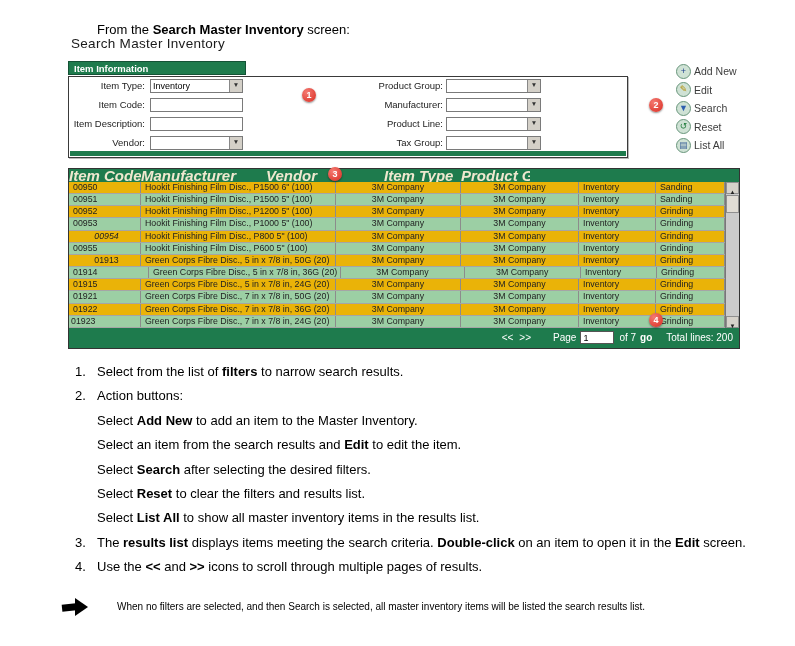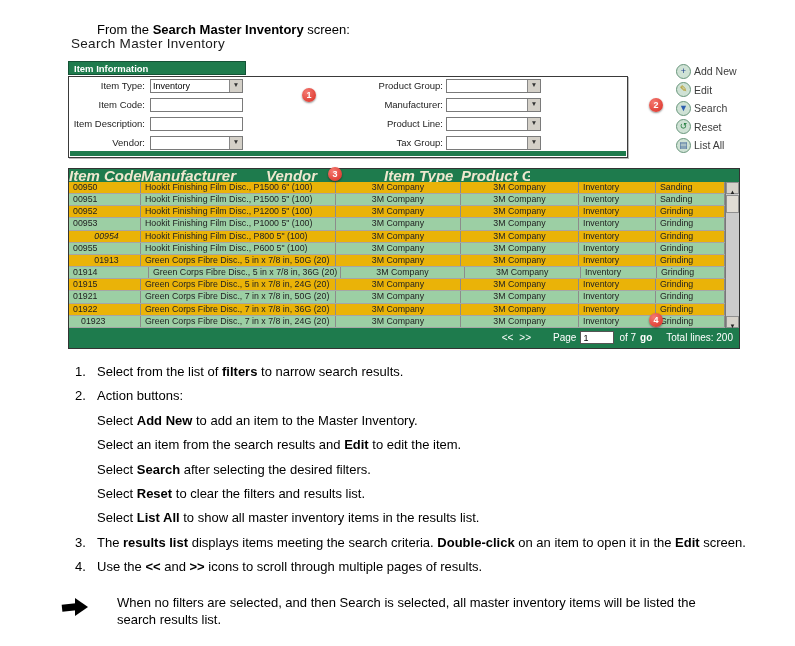--- a/index.html
+++ b/index.html
@@ -70,21 +70,21 @@
   
   .instructions{position:absolute;left:68px;top:363px;width:712px;}
   .instr{position:relative;height:24.4px;font-size:13px;line-height:17px;padding-left:29px;box-sizing:border-box;white-space:nowrap;}
   .instr .num{position:absolute;left:7px;top:0;}
 
   
   .note-arrow{position:absolute;left:62px;top:598px;width:27px;height:18px;}
   .note-arrow .shaft{position:absolute;left:0;top:6px;width:14px;height:7px;background:#000;transform:rotate(-6deg);}
   .note-arrow .head{position:absolute;left:13px;top:0;width:0;height:0;border-left:13px solid #000;
                     border-top:9px solid transparent;border-bottom:9px solid transparent;}
-  .note-text{position:absolute;left:117px;top:594px;width:612px;font-size:13px;line-height:17px;}
+  .note-text{position:absolute;left:117px;top:594px;width:612px;font-size:10px;line-height:25px;}
 </style>
 </head>
 <body>
 
 <div id="page">
 
   <p class="intro" id="intro"><span>From the </span><b>Search Master Inventory</b><span> screen:</span></p>
 
   <div class="screen-title">Search Master Inventory</div>
 
@@ -242,21 +242,21 @@
         </div>
         <div class="tr">
           <span class="td" style="width: 72px; text-align: left; padding-left: 4px;">01922</span>
           <span class="td" style="width: 195px; text-align: left; padding-left: 4px;">Green Corps Fibre Disc., 7 in x 7/8 in, 36G (20)</span>
           <span class="td" style="width: 125px; text-align: center;">3M Company</span>
           <span class="td" style="width: 118px; text-align: center;">3M Company</span>
           <span class="td" style="width: 77px; text-align: left; padding-left: 4px;">Inventory</span>
           <span class="td" style="width: 69px; text-align: left; padding-left: 4px;">Grinding</span>
         </div>
         <div class="tr alt">
-          <span class="td" style="width: 72px; text-align: left; padding-left: 12px;">01923</span>
+          <span class="td" style="width: 72px; text-align: left; padding-left: 2px;">01923</span>
           <span class="td" style="width: 195px; text-align: left; padding-left: 4px;">Green Corps Fibre Disc., 7 in x 7/8 in, 24G (20)</span>
           <span class="td" style="width: 125px; text-align: center;">3M Company</span>
           <span class="td" style="width: 118px; text-align: center;">3M Company</span>
           <span class="td" style="width: 77px; text-align: left; padding-left: 4px;">Inventory</span>
           <span class="td" style="width: 69px; text-align: left; padding-left: 4px;">Grinding</span>
         </div>
         <div class="sb">
           <div class="sb-btn sb-up"></div>
           <div class="sb-thumb"></div>
           <div class="sb-btn sb-down"></div>

